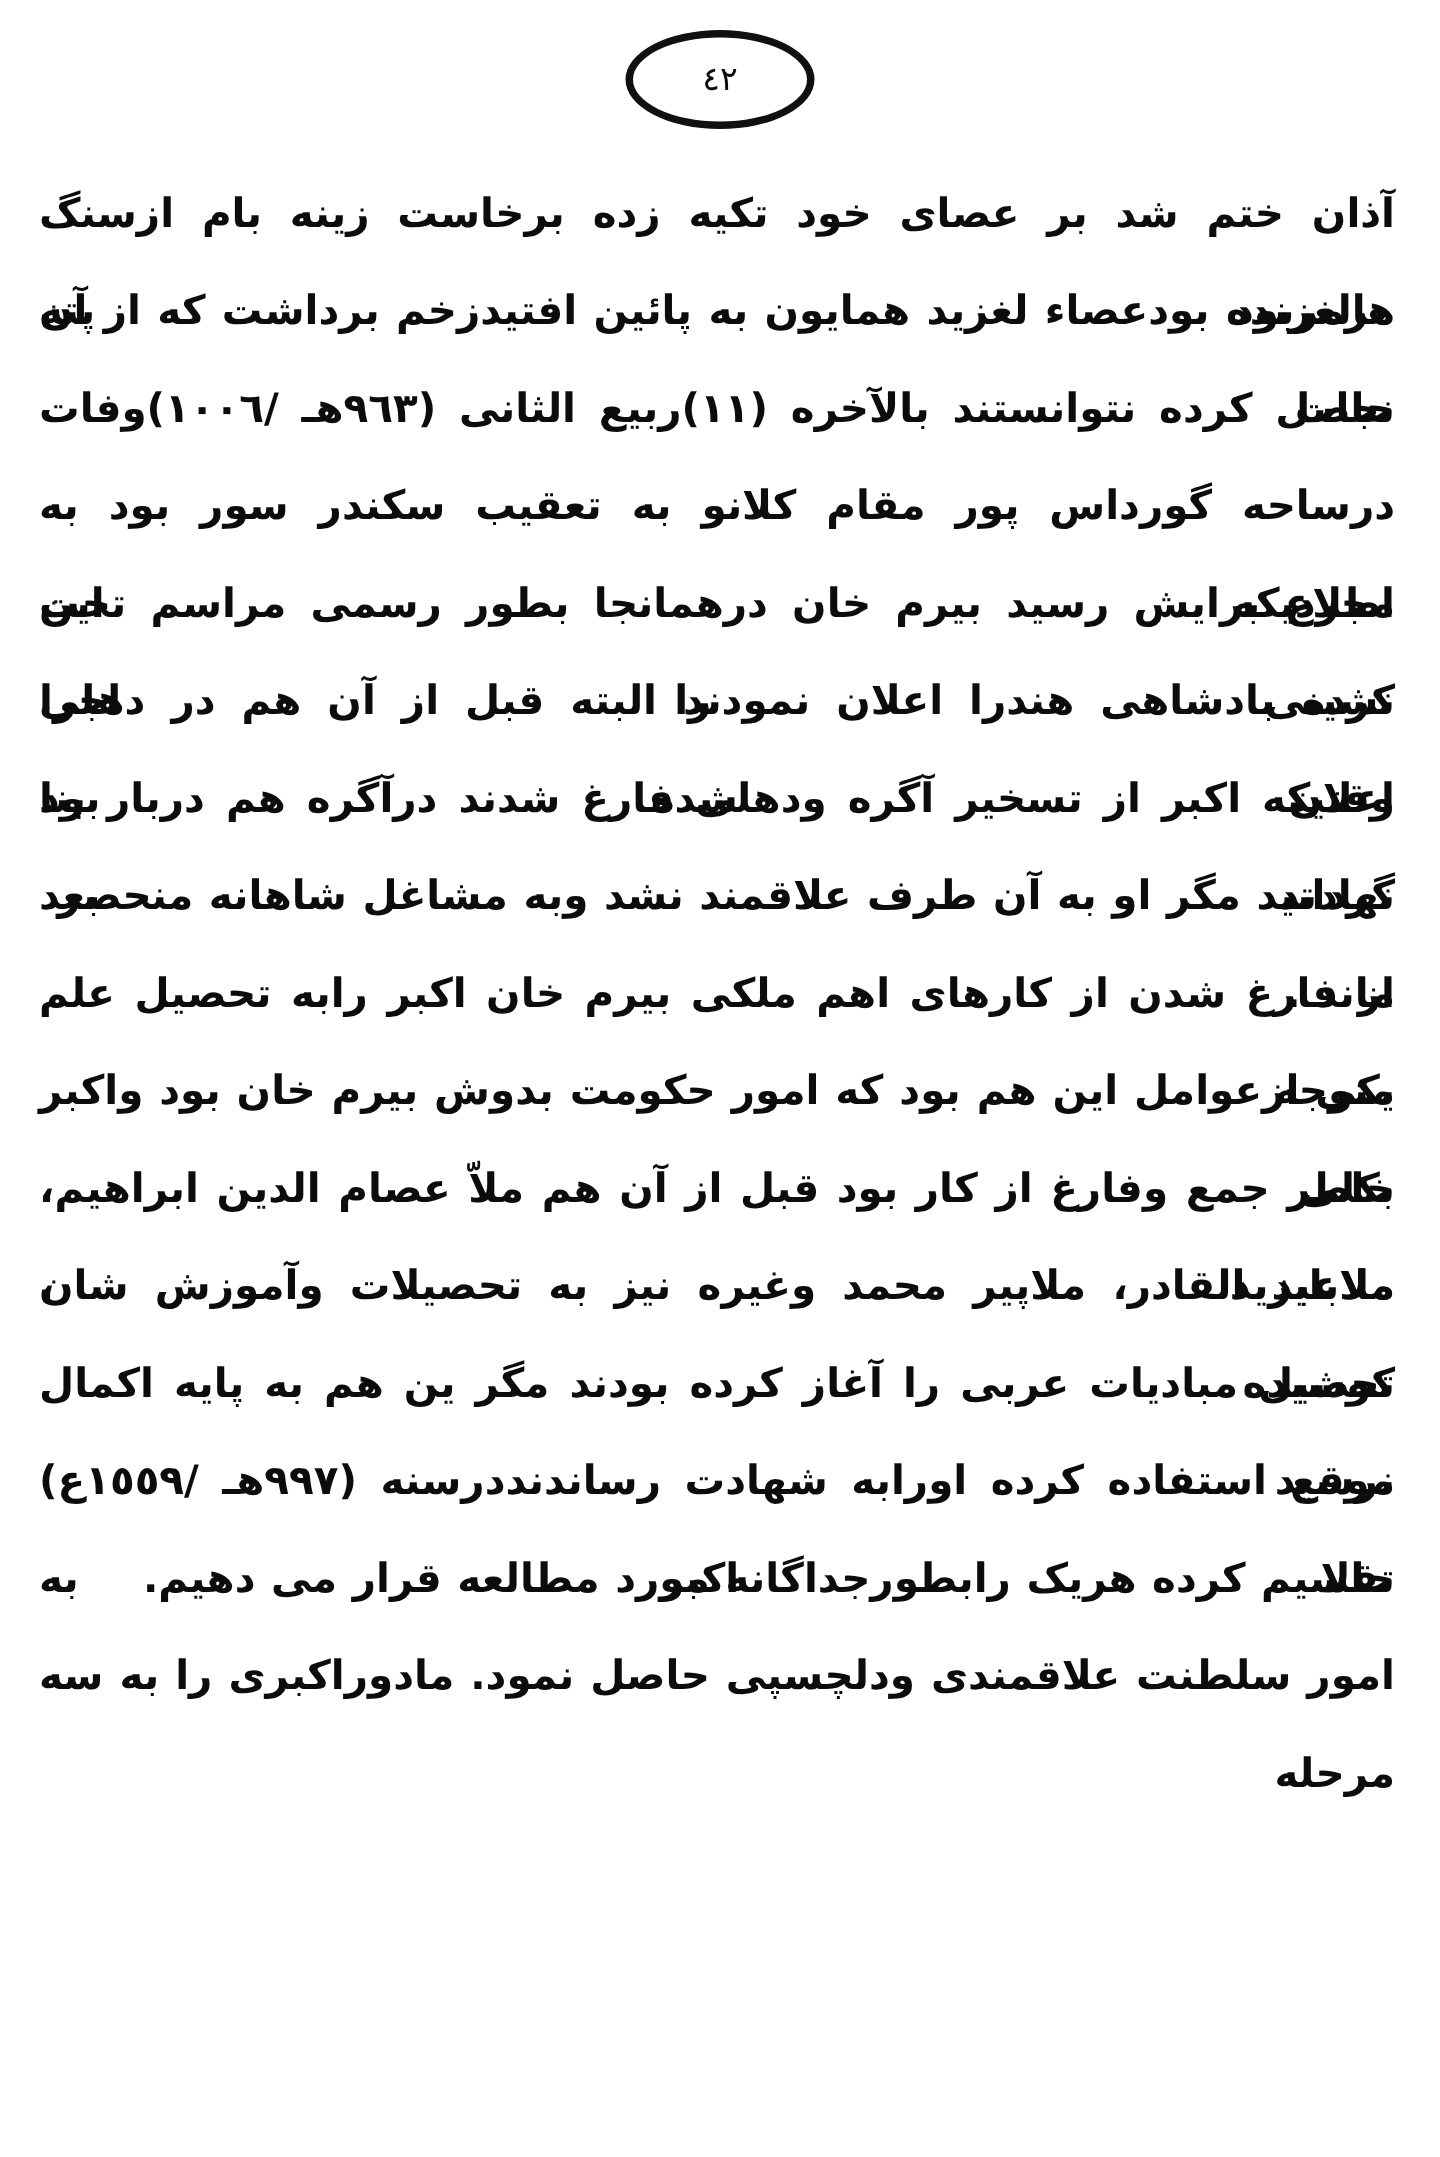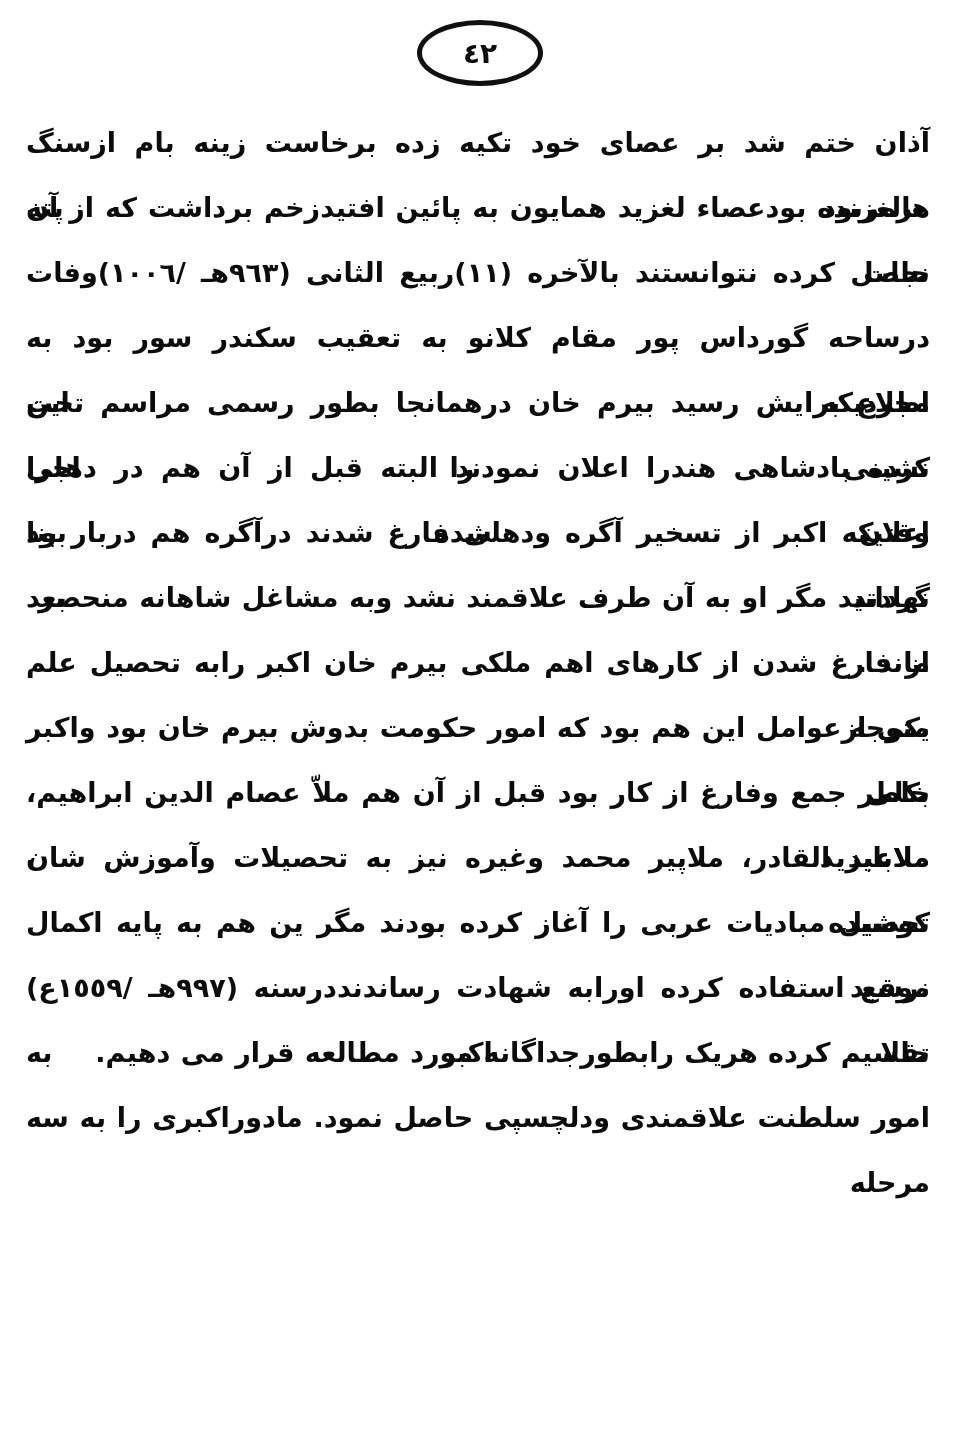--- a/index.html
+++ b/index.html
@@ -24,22 +24,22 @@
     width: 116px;
     height: 56px;
     border: 5px solid #101010;
     border-radius: 50%;
     margin: 20px auto 16px auto;
     display: flex;
     align-items: center;
     justify-content: center;
   }
   .page-number-oval span {
-    font-size: 28px;
-    font-weight: bold;
+    font-size: 22px;
+    font-weight: normal;
     line-height: 1;
     padding-top: 2px;
   }
   .text-block {
     direction: rtl;
     padding: 8px 30px 0 26px;
   }
   .line {
     font-size: 27px;
     font-weight: bold;

